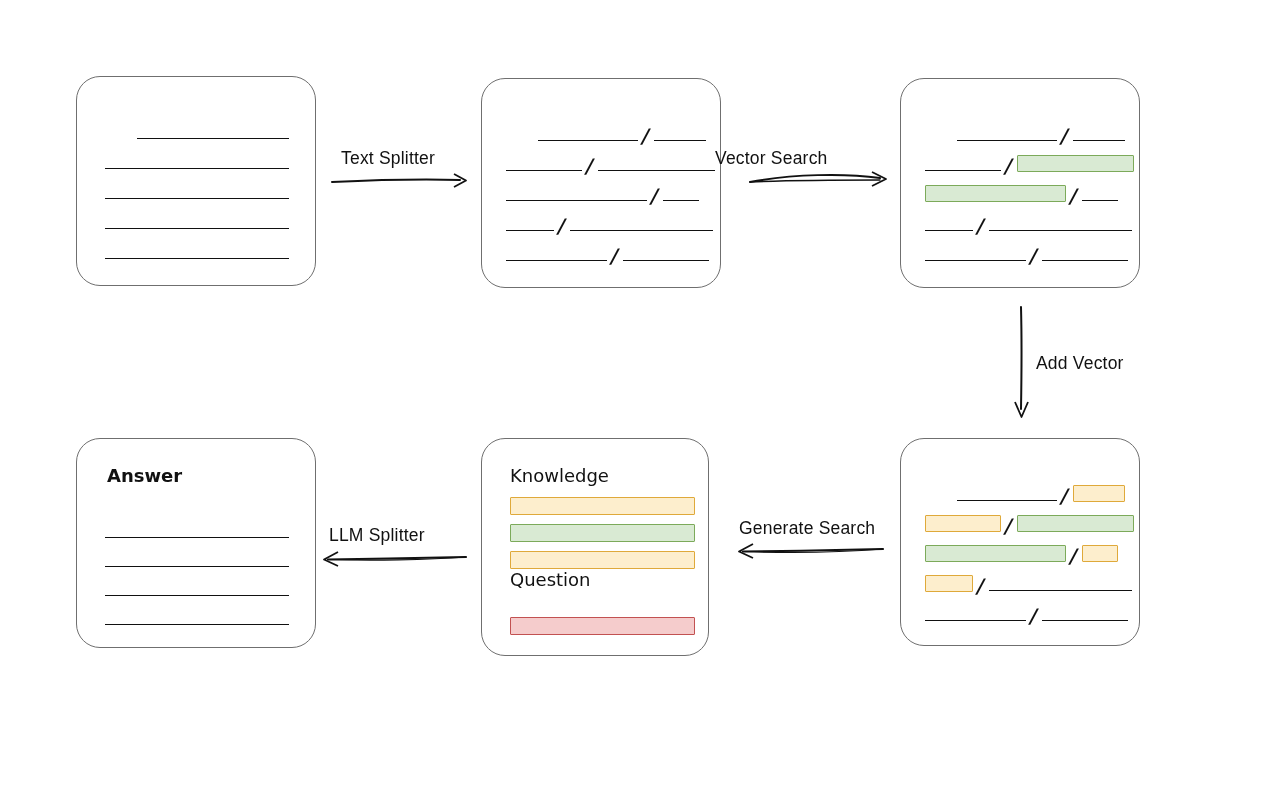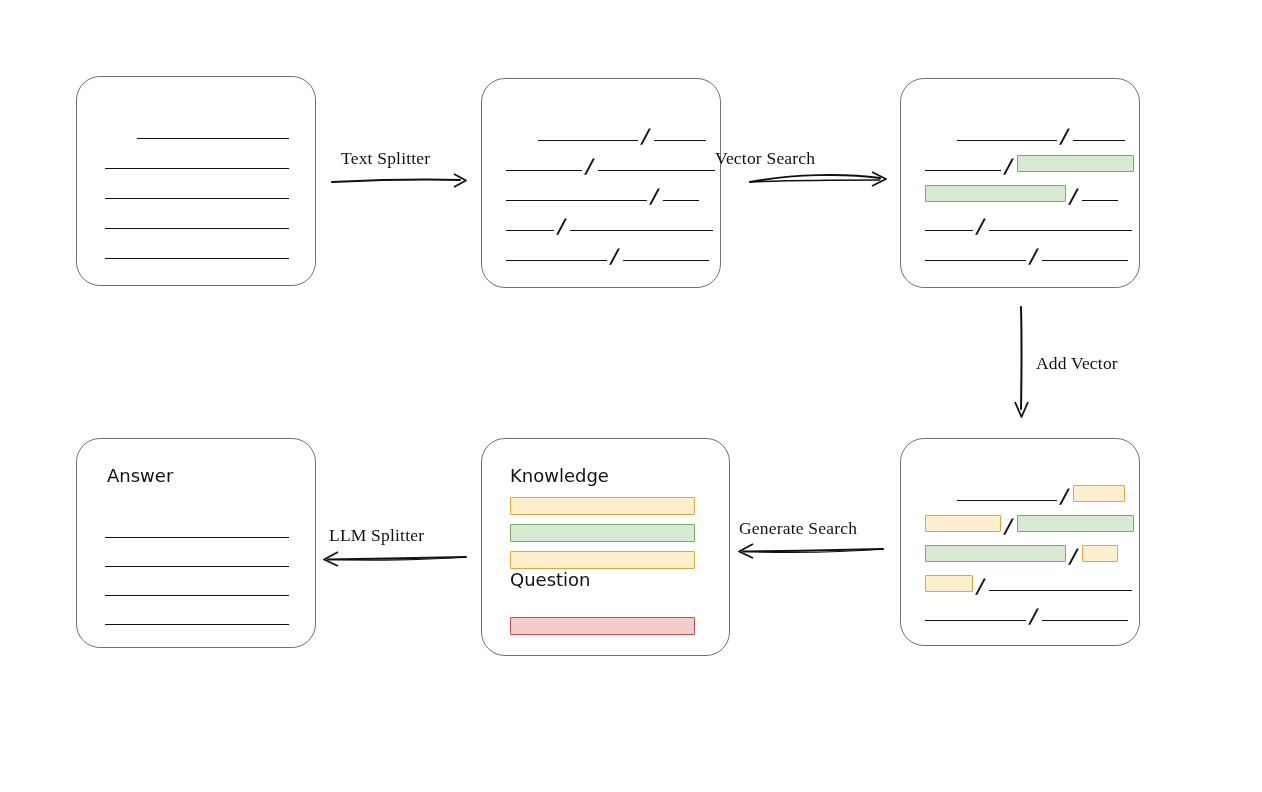--- a/index.html
+++ b/index.html
@@ -29,21 +29,21 @@
     transform:skewX(-12deg);
   }
   .chip{position:absolute;box-sizing:border-box;border-radius:1px;}
   .chip-green{background:#d9ead3;border:1.6px solid #7caa5a;}
   .chip-yellow{background:#fdeecd;border:1.6px solid #dfa93a;}
   .chip-red{background:#f5cccc;border:1.6px solid #c25151;}
   .hand-label{
     position:absolute;
     color:#111111;
     font-size:17.5px;
-    font-family:Liberation Serif, serif;
+    font-family:Liberation Sans, sans-serif;
     letter-spacing:.2px;
     white-space:nowrap;
   }
   .box-title{
     position:absolute;
     color:#111111;
     font-size:18px;
     font-family:"DejaVu Sans", sans-serif;
     white-space:nowrap;
   }
@@ -124,37 +124,37 @@
       </div>
   </div>
 
   <div class="hand-label" style="left:1036px;top:353px;">Add Vector</div>
   <svg class="arrow-svg" style="left:1010px;top:305px;" width="26" height="115" viewBox="0 0 26 115">
     <path d="M11,2 C12,40 11.5,75 11,104" stroke="#111" stroke-width="2" fill="none" stroke-linecap="round"></path>
     <path d="M5,97 L11.5,112 L18,97" stroke="#111" stroke-width="1.8" fill="none" stroke-linejoin="round"></path>
   </svg>
 
   <div class="card" style="left:76px;top:438px;width:240px;height:210px;">
-    <div class="box-title" style="left:30px;top:26px;">Answer</div>
+    <div class="box-title" style="left:30px;top:26px;font-weight:bold;">Answer</div>
     <div class="doc-body" style="position:absolute;left:0;top:0;right:0;bottom:0;">
         <div class="doc-line" style="left: 28px; top: 98px; width: 184px;"></div>
         <div class="doc-line" style="left: 28px; top: 127px; width: 184px;"></div>
         <div class="doc-line" style="left: 28px; top: 156px; width: 184px;"></div>
         <div class="doc-line" style="left: 28px; top: 185px; width: 184px;"></div>
       </div>
   </div>
 
   <div class="hand-label" style="left:329px;top:525px;">LLM Splitter</div>
   <svg class="arrow-svg" style="left:320px;top:548px;" width="148" height="22" viewBox="0 0 148 22">
     <path d="M146,9 C110,10 50,11 8,11.5" stroke="#111" stroke-width="2" fill="none" stroke-linecap="round"></path>
     <path d="M146,9 C108,12 50,13 8,11.5" stroke="#111" stroke-width="1.2" fill="none" stroke-linecap="round"></path>
     <path d="M18,4 L4,11.5 L18,18" stroke="#111" stroke-width="1.8" fill="none" stroke-linejoin="round"></path>
   </svg>
 
-  <div class="card" style="left:481px;top:438px;width:249px;height:218px;">
+  <div class="card" style="left:481px;top:438px;width:228px;height:218px;">
     <div class="box-title" style="left:28px;top:26px;">Knowledge</div>
     <div style="position:absolute;left:0;top:0;right:0;bottom:0;">
         <div class="chip chip-yellow" style="left: 28px; top: 58px; width: 185px; height: 18px;"></div>
         <div class="chip chip-green" style="left: 28px; top: 85px; width: 185px; height: 18px;"></div>
         <div class="chip chip-yellow" style="left: 28px; top: 112px; width: 185px; height: 18px;"></div>
       </div>
     <div class="box-title" style="left:28px;top:130px;">Question</div>
     <div style="position:absolute;left:0;top:0;right:0;bottom:0;">
         <div class="chip chip-red" style="left: 28px; top: 178px; width: 185px; height: 18px;"></div>
       </div>

